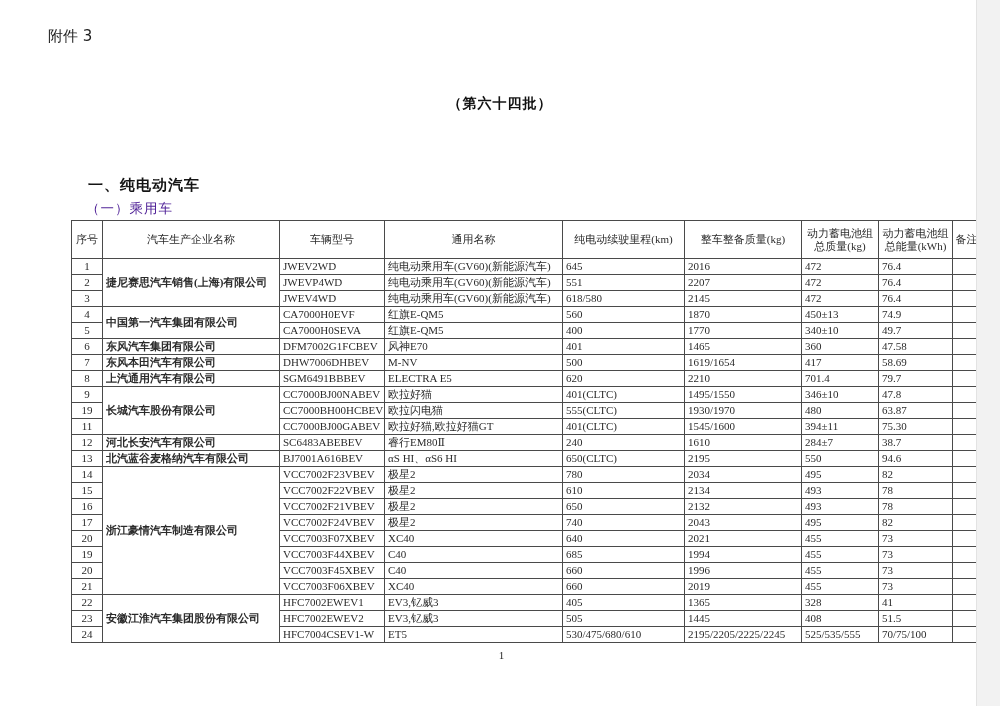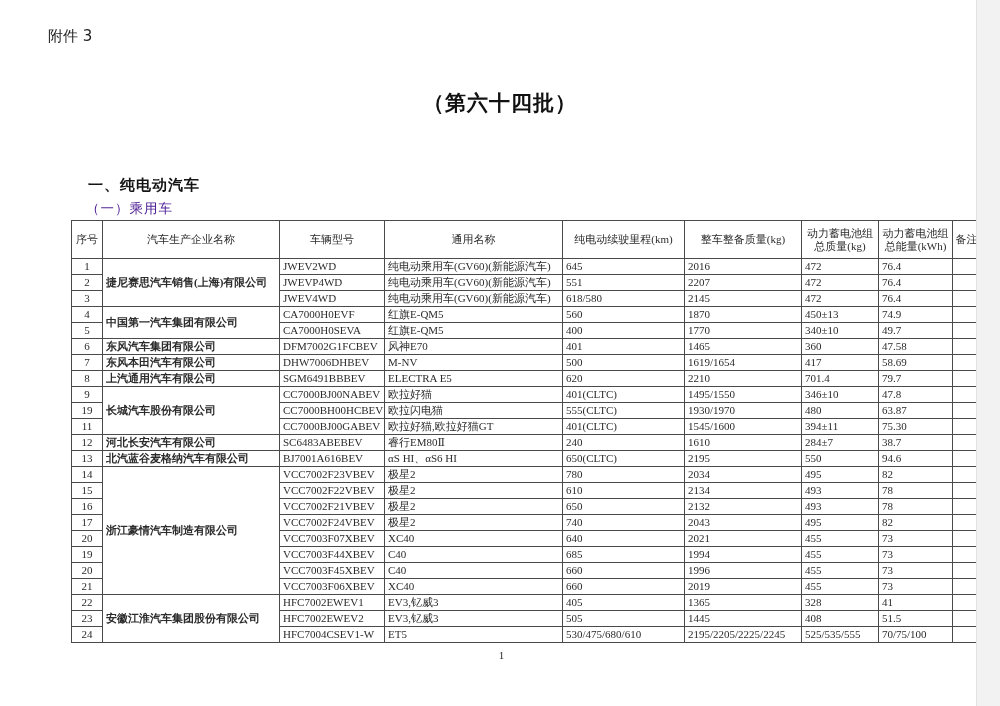--- a/index.html
+++ b/index.html
@@ -17,21 +17,21 @@
     font-family:"DejaVu Sans","Liberation Sans",sans-serif;
     font-size:15px;color:#1c1c1c;
   }
   .title-block{
     position:absolute;left:0;top:86px;width:1000px;
     text-align:center;
     font-family:"DejaVu Sans","Liberation Sans",sans-serif;
     font-weight:bold;color:#111;
   }
   .title-line1{font-size:22px;line-height:30px;letter-spacing:1px;}
-  .title-line2{font-size:21px;line-height:34px;letter-spacing:1px;text-align:center;}
+  .title-line2{font-size:14px;line-height:34px;letter-spacing:1px;text-align:center;}
   .section-heading{
     position:absolute;left:88px;top:176px;
     font-family:Liberation Mono, monospace;
     font-weight:bold;font-size:15px;color:#141414;letter-spacing:1px;
   }
   .subsection-heading{
     position:absolute;left:86px;top:200px;
     font-size:13.5px;color:#4c1d95;letter-spacing:1px;
   }
   table.catalog{

